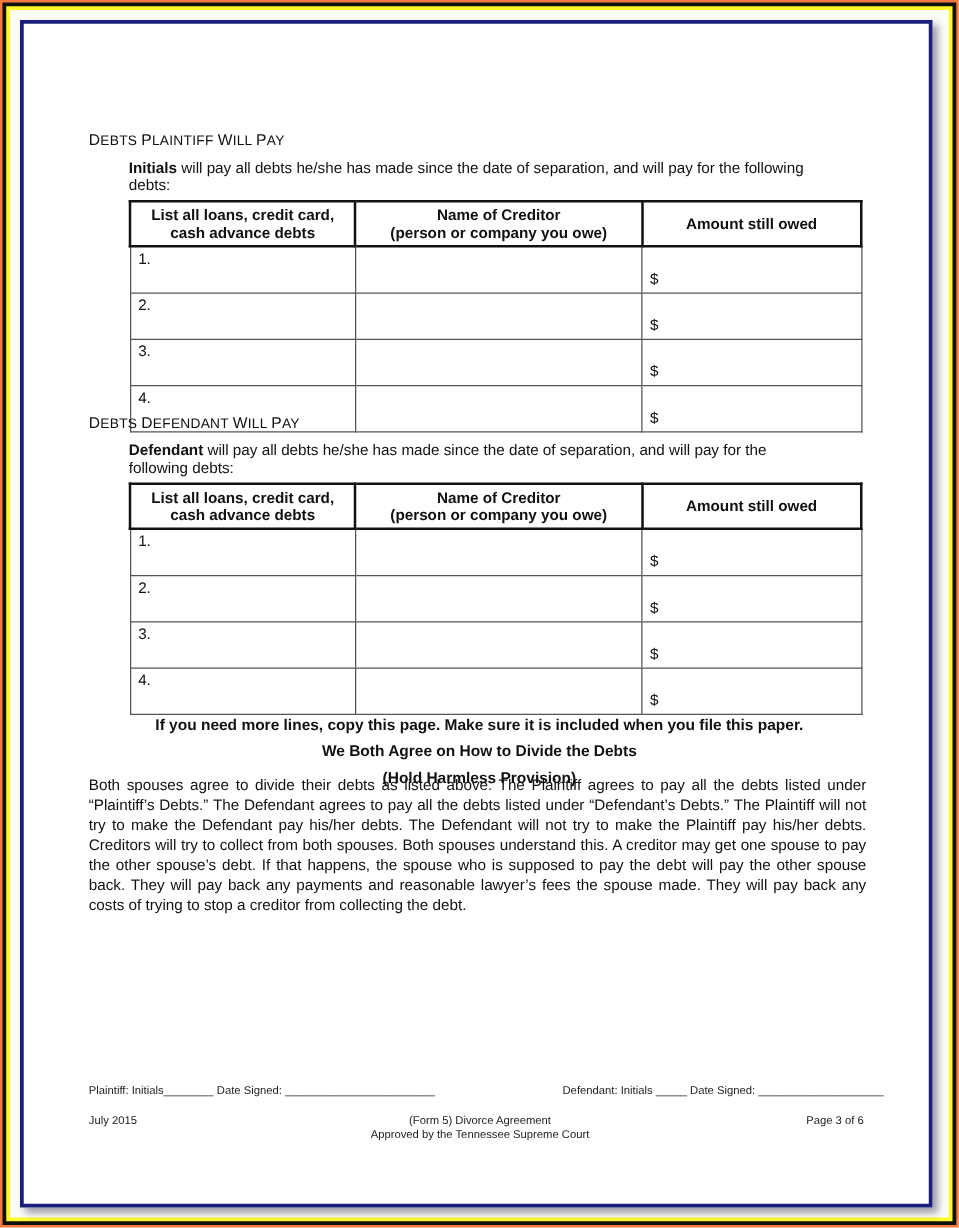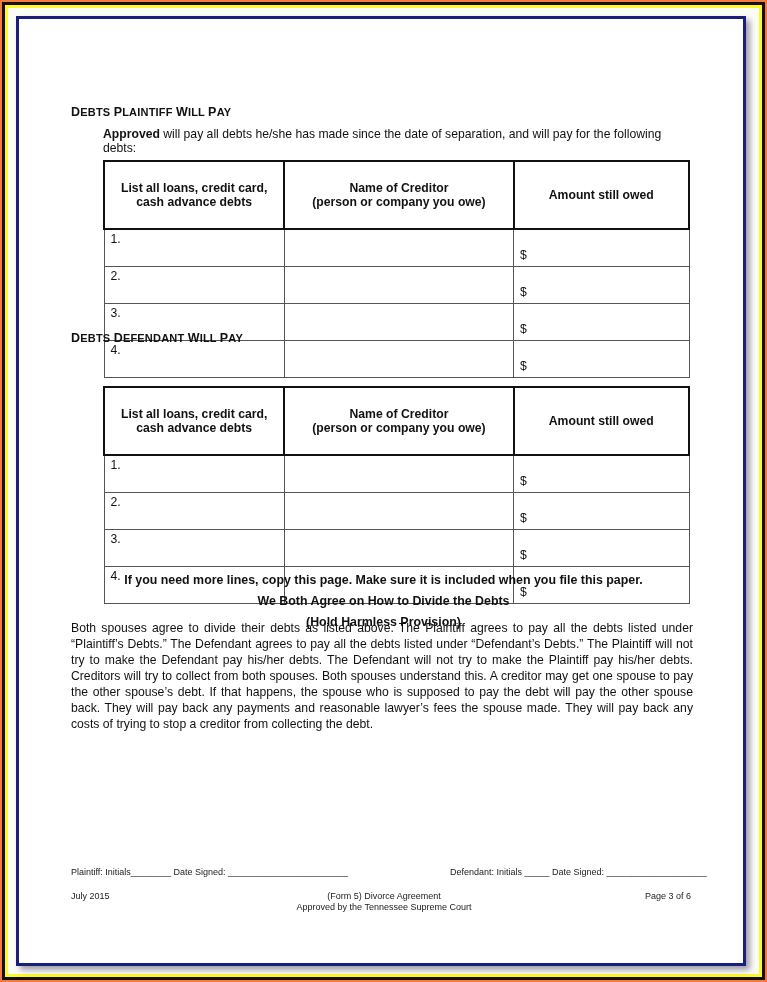--- a/index.html
+++ b/index.html
@@ -23,35 +23,35 @@
     }
     .page {
       position: absolute; left: 16px; top: 16px; width: 730px; height: 950px;
       background: #ffffff;
       border: 3px solid #1a1f7a;
       box-shadow: 4px 4px 6px rgba(40,40,80,0.45);
       box-sizing: border-box;
     }
     .content { position: absolute; left: 0; top: 0; right: 0; bottom: 0; }
     .section-title {
-      position: absolute; left: 52px; font-weight: bold; font-size: 11px; letter-spacing: 0.2px;
+      position: absolute; left: 52px; font-weight: normal; font-size: 11px; letter-spacing: 0.2px;
       font-variant: small-caps;
     }
     .section-title .big { font-size: 12.5px; }
     .intro {
       position: absolute; left: 84px; width: 560px; font-size: 12.2px; line-height: 14px;
     }
     .intro b { font-weight: bold; }
     table.debts {
       position: absolute; left: 84px; width: 587px; border-collapse: collapse;
       font-size: 12.2px;
     }
     table.debts th {
       border: 2px solid #111; font-weight: bold; text-align: center; line-height: 14px;
-      height: 34px; padding: 16px 4px; vertical-align: middle;
+      height: 34px; padding: 0 4px; vertical-align: middle;
     }
     table.debts td {
       border: 1px solid #555; height: 30px; vertical-align: top; padding: 2px 6px;
       position: relative;
     }
     table.debts td.amt { vertical-align: bottom; padding-bottom: 4px; }
     table.debts col.c1 { width: 181px; }
     table.debts col.c2 { width: 230px; }
     table.debts col.c3 { width: 176px; }
     .center-bold {
@@ -73,21 +73,21 @@
 <div class="frame-yellow"></div>
 <div class="frame-white"></div>
 
 <div class="page">
   <div class="content">
 
     <div class="section-title" style="top:86px;">
       <span class="big">D</span><span>EBTS </span><span class="big">P</span><span>LAINTIFF </span><span class="big">W</span><span>ILL </span><span class="big">P</span><span>AY</span>
     </div>
     <div class="intro" style="top:108px;">
-      <b>Approved</b><span> will pay all debts he/she has made since the date of separation, and will pay for the following debts:</span>
+      <b>Initials</b><span> will pay all debts he/she has made since the date of separation, and will pay for the following debts:</span>
     </div>
     <table class="debts" id="plaintiff-table" style="top:141px;">
       <colgroup>
           <col class="c1">
           <col class="c2">
           <col class="c3">
         </colgroup>
       <thead>
         <tr>
           <th><span>List all loans, credit card,</span><br><span>cash advance debts</span></th>
@@ -114,20 +114,23 @@
         <tr>
           <td>4.</td>
           <td></td>
           <td class="amt">$</td>
         </tr>
       </tbody>
     </table>
 
     <div class="section-title" style="top:312px;">
       <span class="big">D</span><span>EBTS </span><span class="big">D</span><span>EFENDANT </span><span class="big">W</span><span>ILL </span><span class="big">P</span><span>AY</span>
+    </div>
+    <div class="intro" style="top:334px;">
+      <b>Defendant</b><span> will pay all debts he/she has made since the date of separation, and will pay for the following debts:</span>
     </div>
     <table class="debts" id="defendant-table" style="top:367px;">
       <colgroup>
           <col class="c1">
           <col class="c2">
           <col class="c3">
         </colgroup>
       <thead>
         <tr>
           <th><span>List all loans, credit card,</span><br><span>cash advance debts</span></th>

